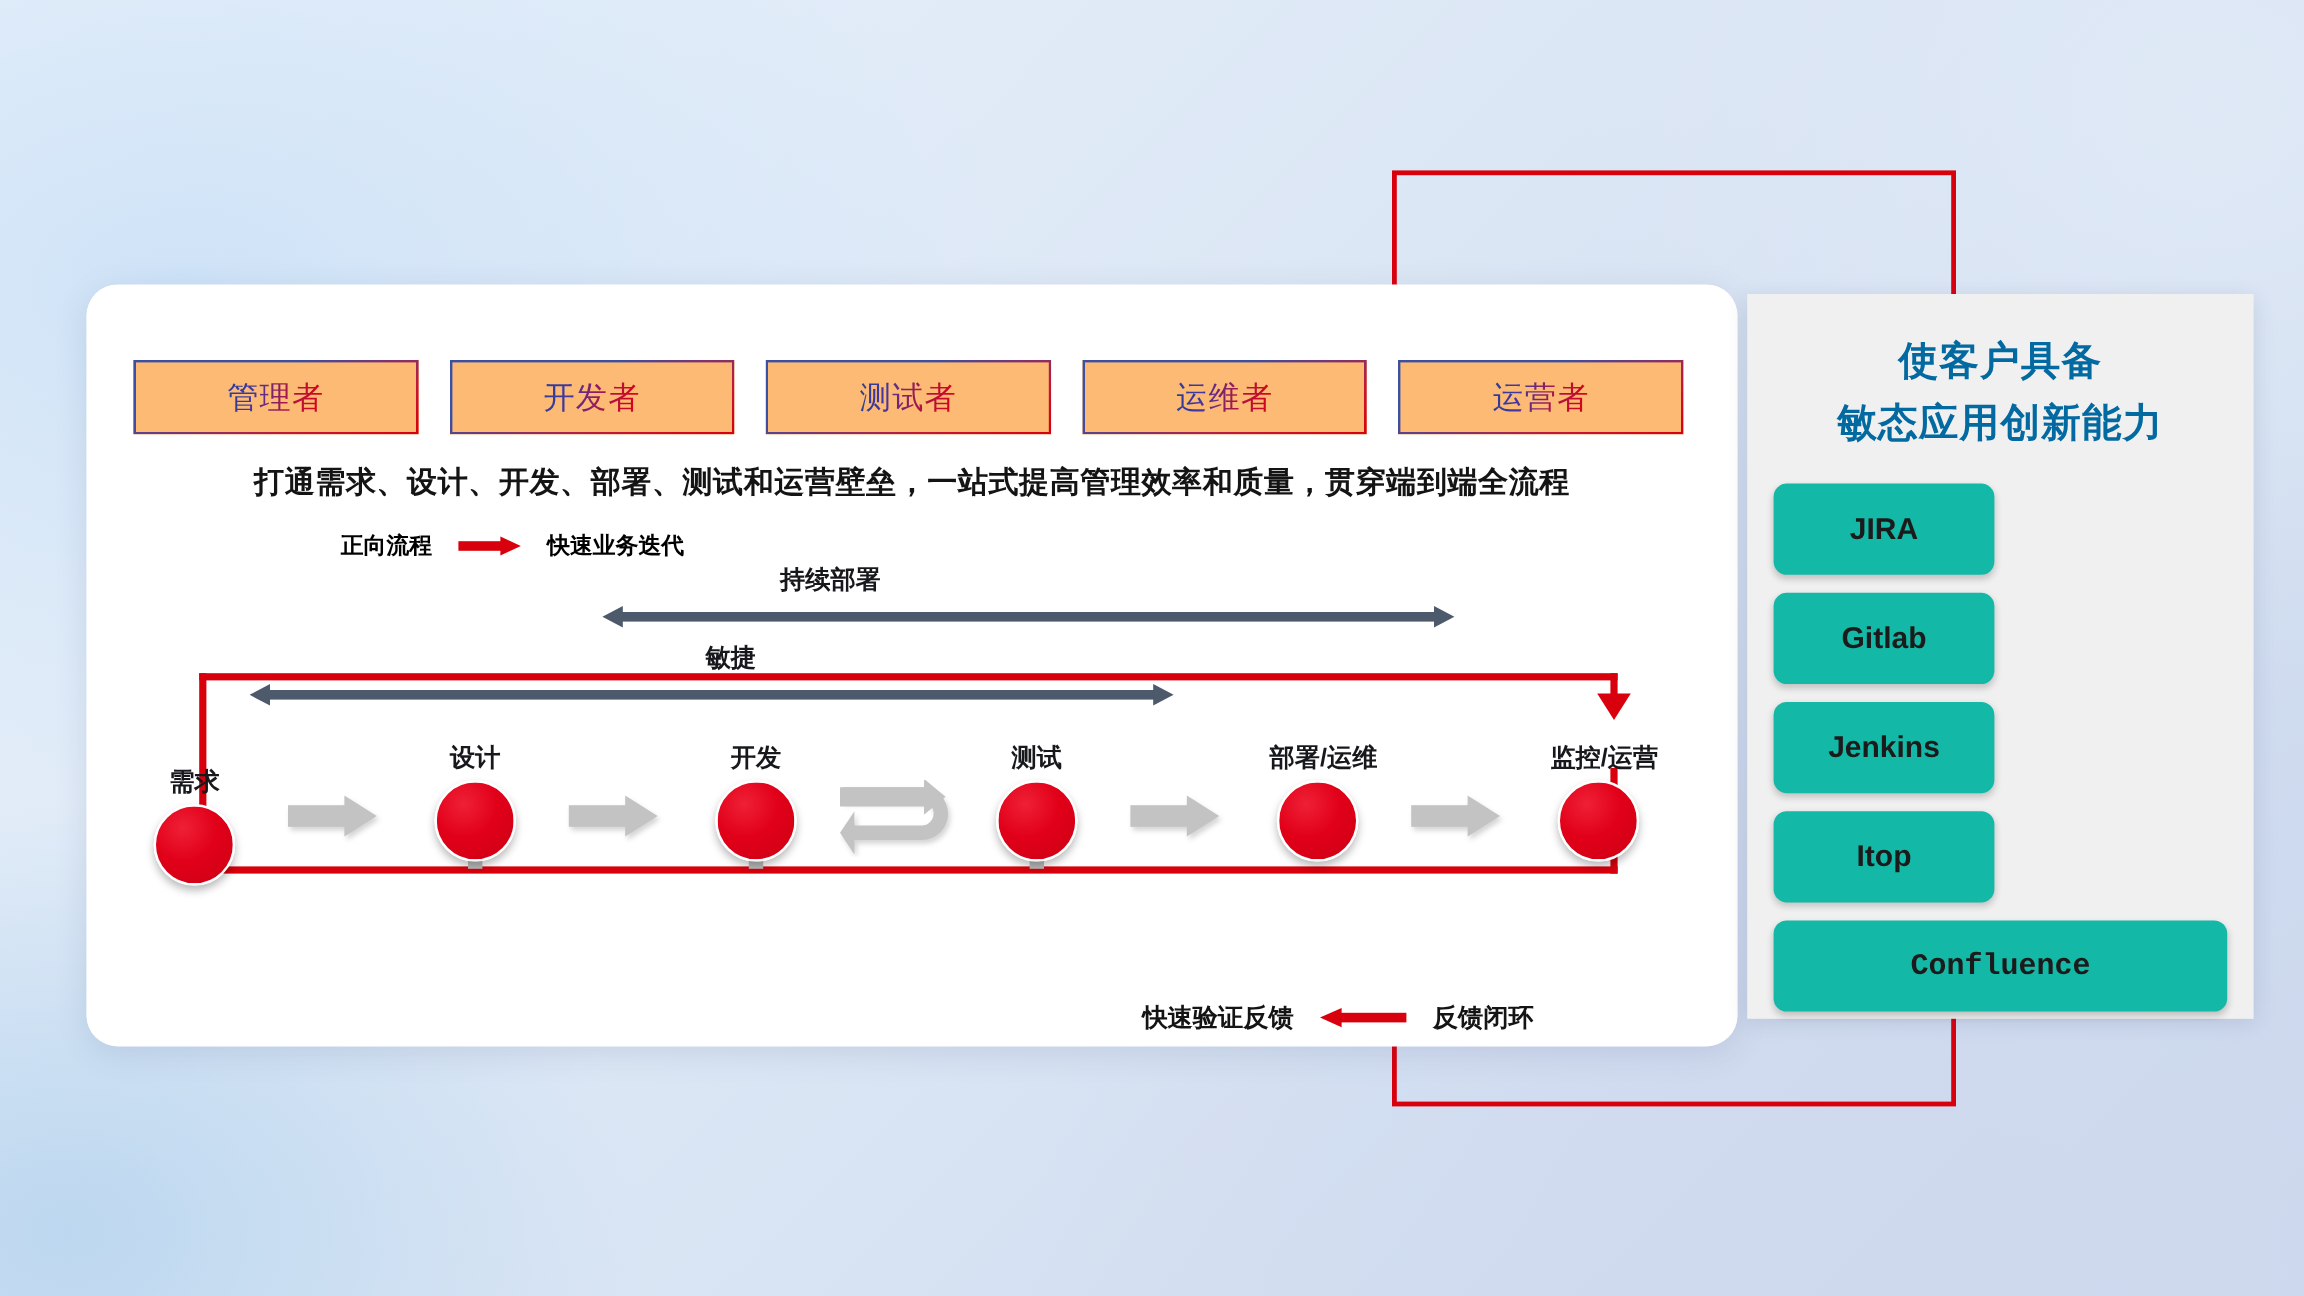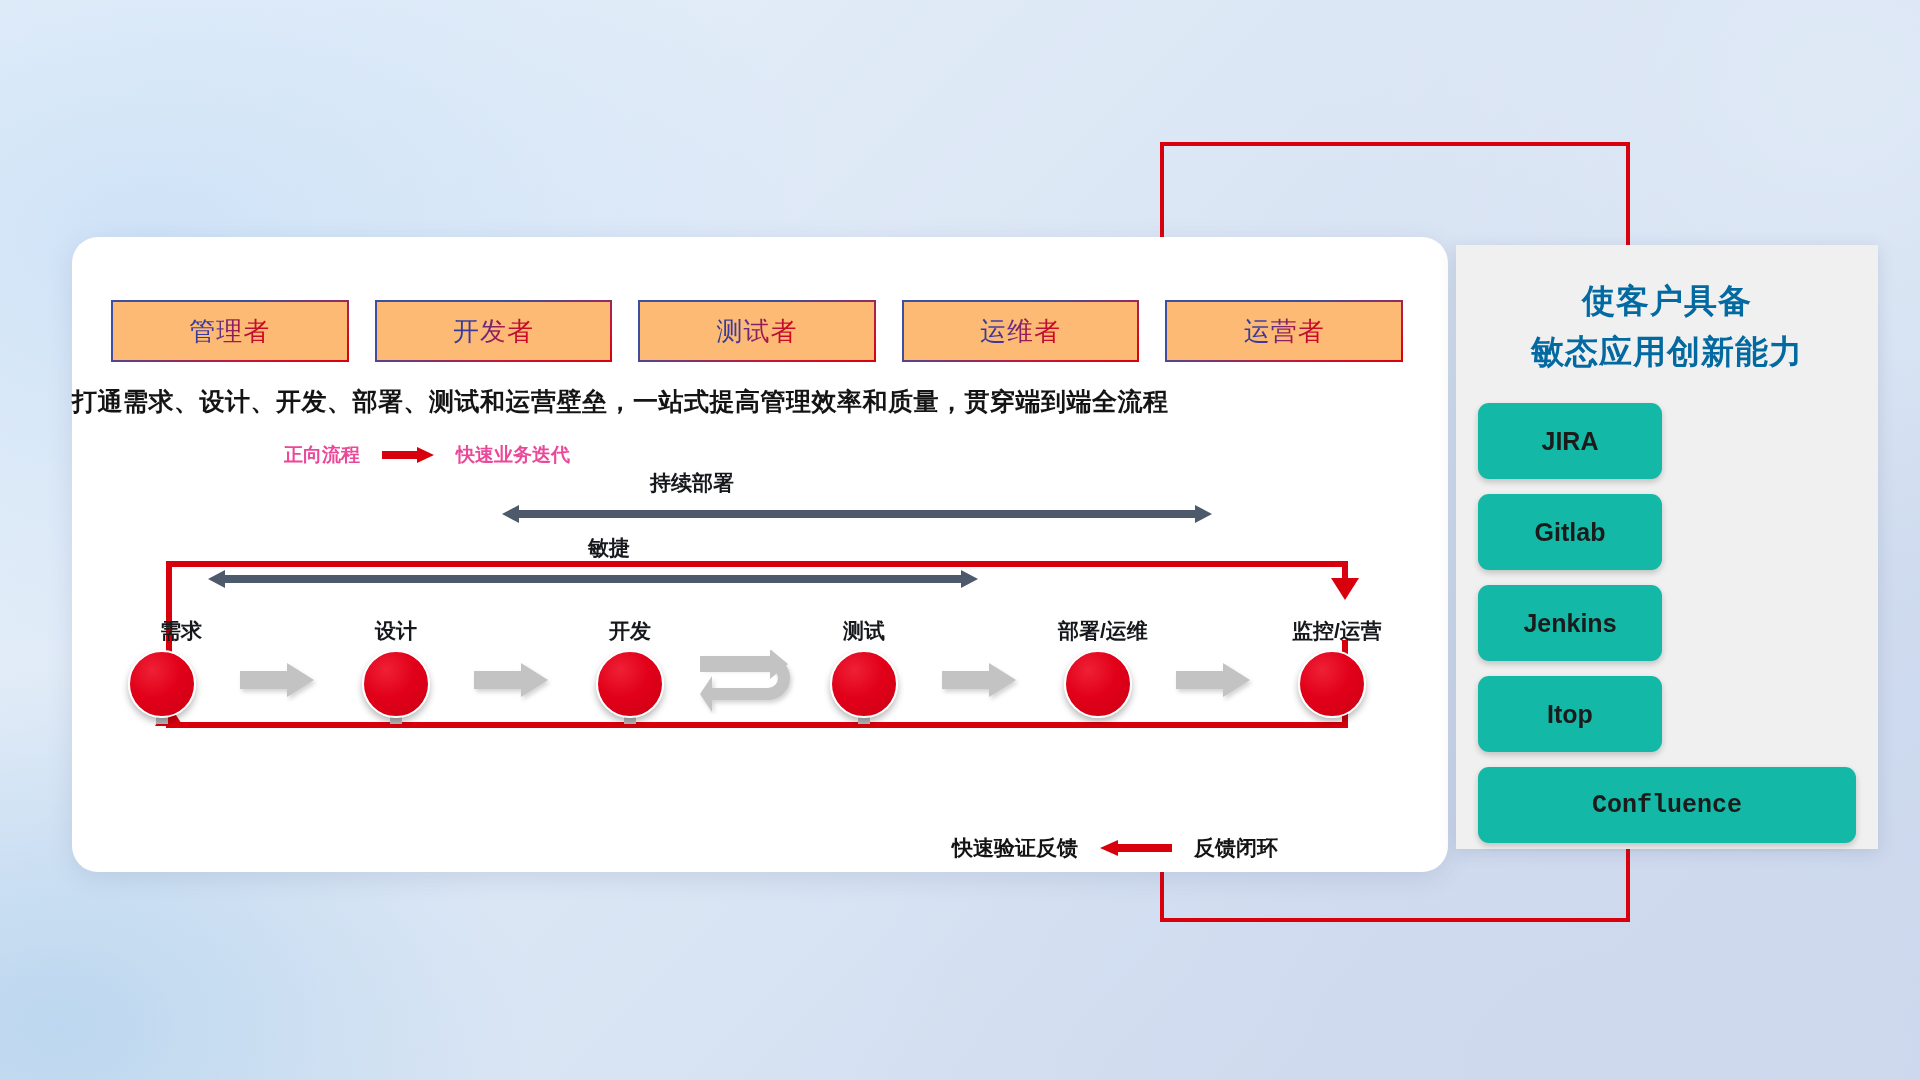--- a/index.html
+++ b/index.html
@@ -75,37 +75,37 @@
     color: transparent;
     position: relative;
     z-index: 2;
   }
 
   
   .tagline {
     position: absolute;
     left: 0; top: 148px;
     width: 100%;
-    text-align: left;
+    text-align: center;
     font-size: 25px;
     font-weight: bold;
     color: #141414;
     letter-spacing: .5px;
   }
 
   
   .fwd-caption {
     position: absolute;
     left: 212px; top: 205px;
     display: flex;
     align-items: center;
     gap: 22px;
     font-size: 19px;
     font-weight: bold;
-    color: #ec4899;
+    color: #000000;
   }
   .arrow-red-right {
     width: 52px; height: 16px;
     position: relative;
   }
   .arrow-red-right::before {
     content: ""; position: absolute;
     left: 0; top: 4px; width: 36px; height: 8px;
     background: #d9000d;
   }
@@ -351,21 +351,21 @@
 <div class="loop loop-left-head"></div>
 
 <div class="tick" style="left:156px; top:690px; height:34px;"></div>
 <div class="tick-head" style="left:150px; top:678px;"></div>
 <div class="tick" style="left:390px; top:690px; height:34px;"></div>
 <div class="tick-head" style="left:384px; top:678px;"></div>
 <div class="tick" style="left:624px; top:690px; height:34px;"></div>
 <div class="tick-head" style="left:618px; top:678px;"></div>
 <div class="tick" style="left:858px; top:690px; height:34px;"></div>
 
-<div class="stage" style="left:122px; top:617px;text-align:right;">
+<div class="stage" style="left:122px; top:637px;">
   <div class="stage-label">需求</div>
   <div class="stage-dot"></div>
 </div>
 <div class="stage" style="left:356px; top:617px;">
   <div class="stage-label">设计</div>
   <div class="stage-dot"></div>
 </div>
 <div class="stage" style="left:590px; top:617px;">
   <div class="stage-label">开发</div>
   <div class="stage-dot"></div>

